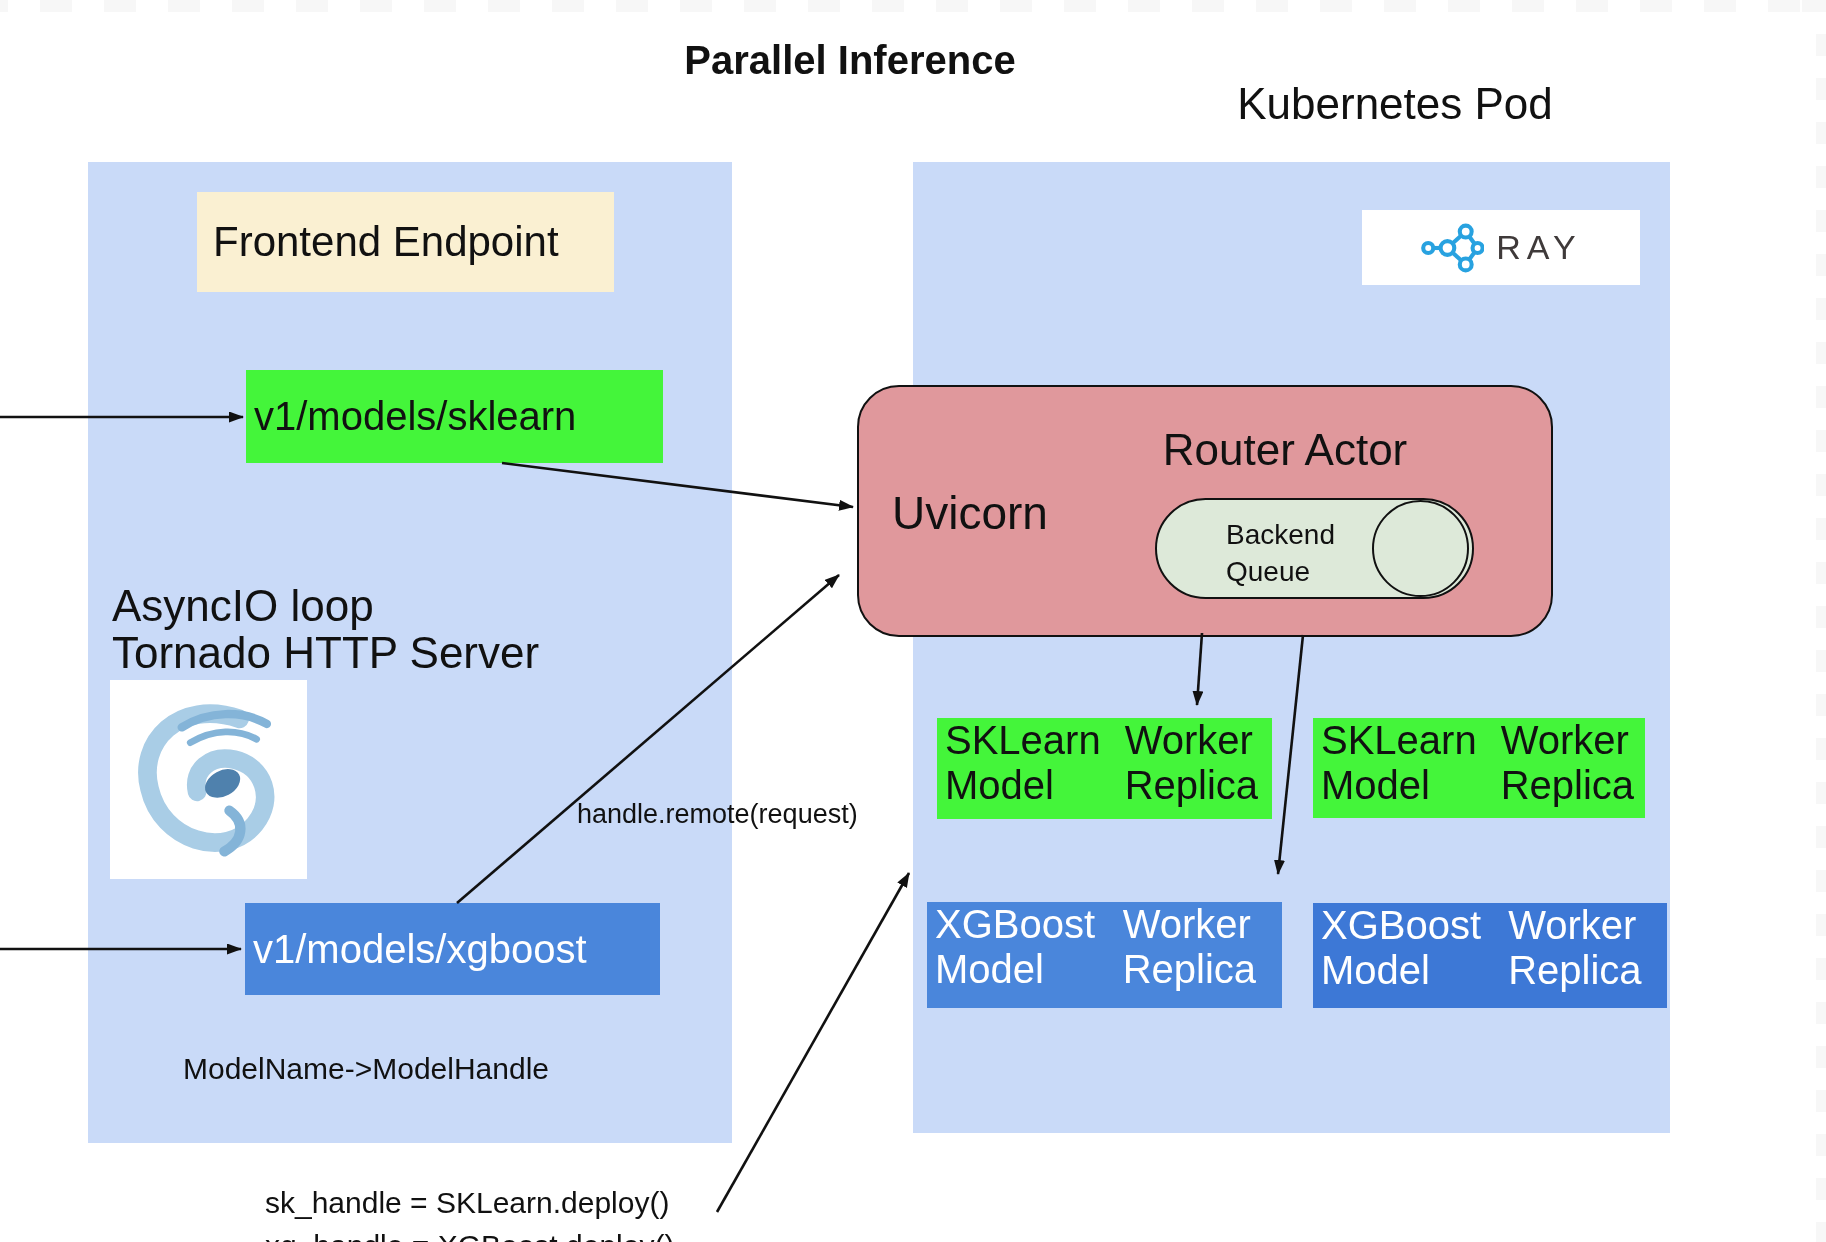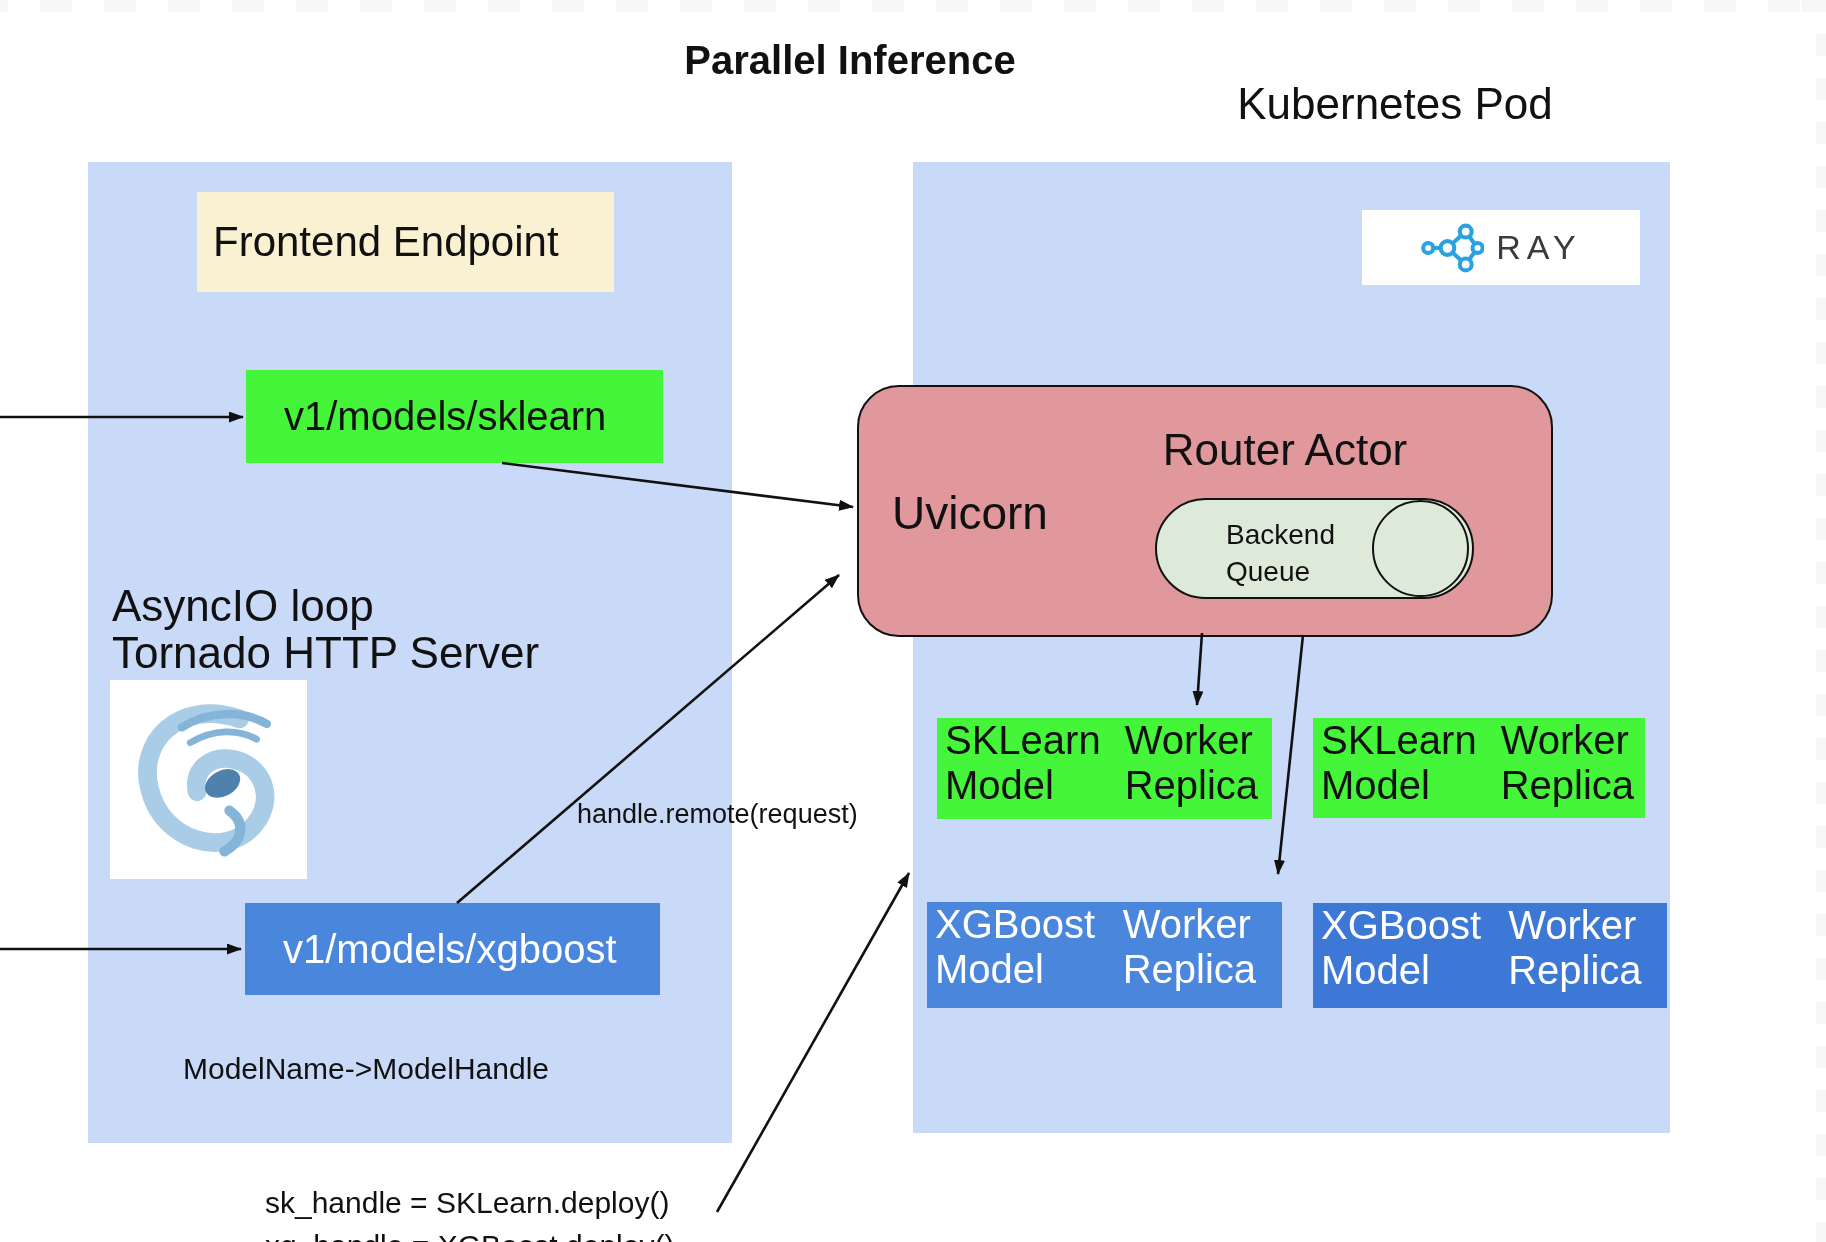--- a/index.html
+++ b/index.html
@@ -24,21 +24,21 @@
   #left-panel{left:88px;top:162px;width:644px;height:981px;}
   #right-panel{left:913px;top:162px;width:757px;height:971px;}
   
   #diagram-title{left:560px;top:38px;width:580px;text-align:center;font-size:40px;font-weight:bold;}
   #k8s-label{left:1230px;top:79px;width:330px;text-align:center;font-size:44px;}
   
   .cream{background:var(--cream);display:flex;align-items:center;justify-content:flex-start;font-size:42px;padding-left:16px;}
   #frontend-endpoint{left:197px;top:192px;width:401px;height:100px;}
   #backend-actor{left:1000px;top:198px;width:335px;height:100px;font-size:40px;}
   
-  .route{display:flex;align-items:center;padding-left:38px;font-size:40px;box-sizing:border-box;}
+  .route{display:flex;align-items:center;padding-left:8px;font-size:40px;box-sizing:border-box;}
   #sklearn-route{left:246px;top:370px;width:417px;height:93px;background:var(--route_green);}
   #xgboost-route{left:245px;top:903px;width:415px;height:92px;background:var(--route_blue);color:#ffffff;}
   
   #tornado-caption{left:112px;top:582px;width:470px;font-size:44px;line-height:47px;}
   #tornado-logo{left:110px;top:680px;width:197px;height:199px;background:#ffffff;display:flex;align-items:center;justify-content:center;}
   
   #model-map-caption{left:183px;top:1052px;font-size:30px;}
   #handle-remote-caption{left:577px;top:799px;font-size:27px;}
   #deploy-caption{left:265px;top:1181px;font-size:30px;line-height:43px;}
   

